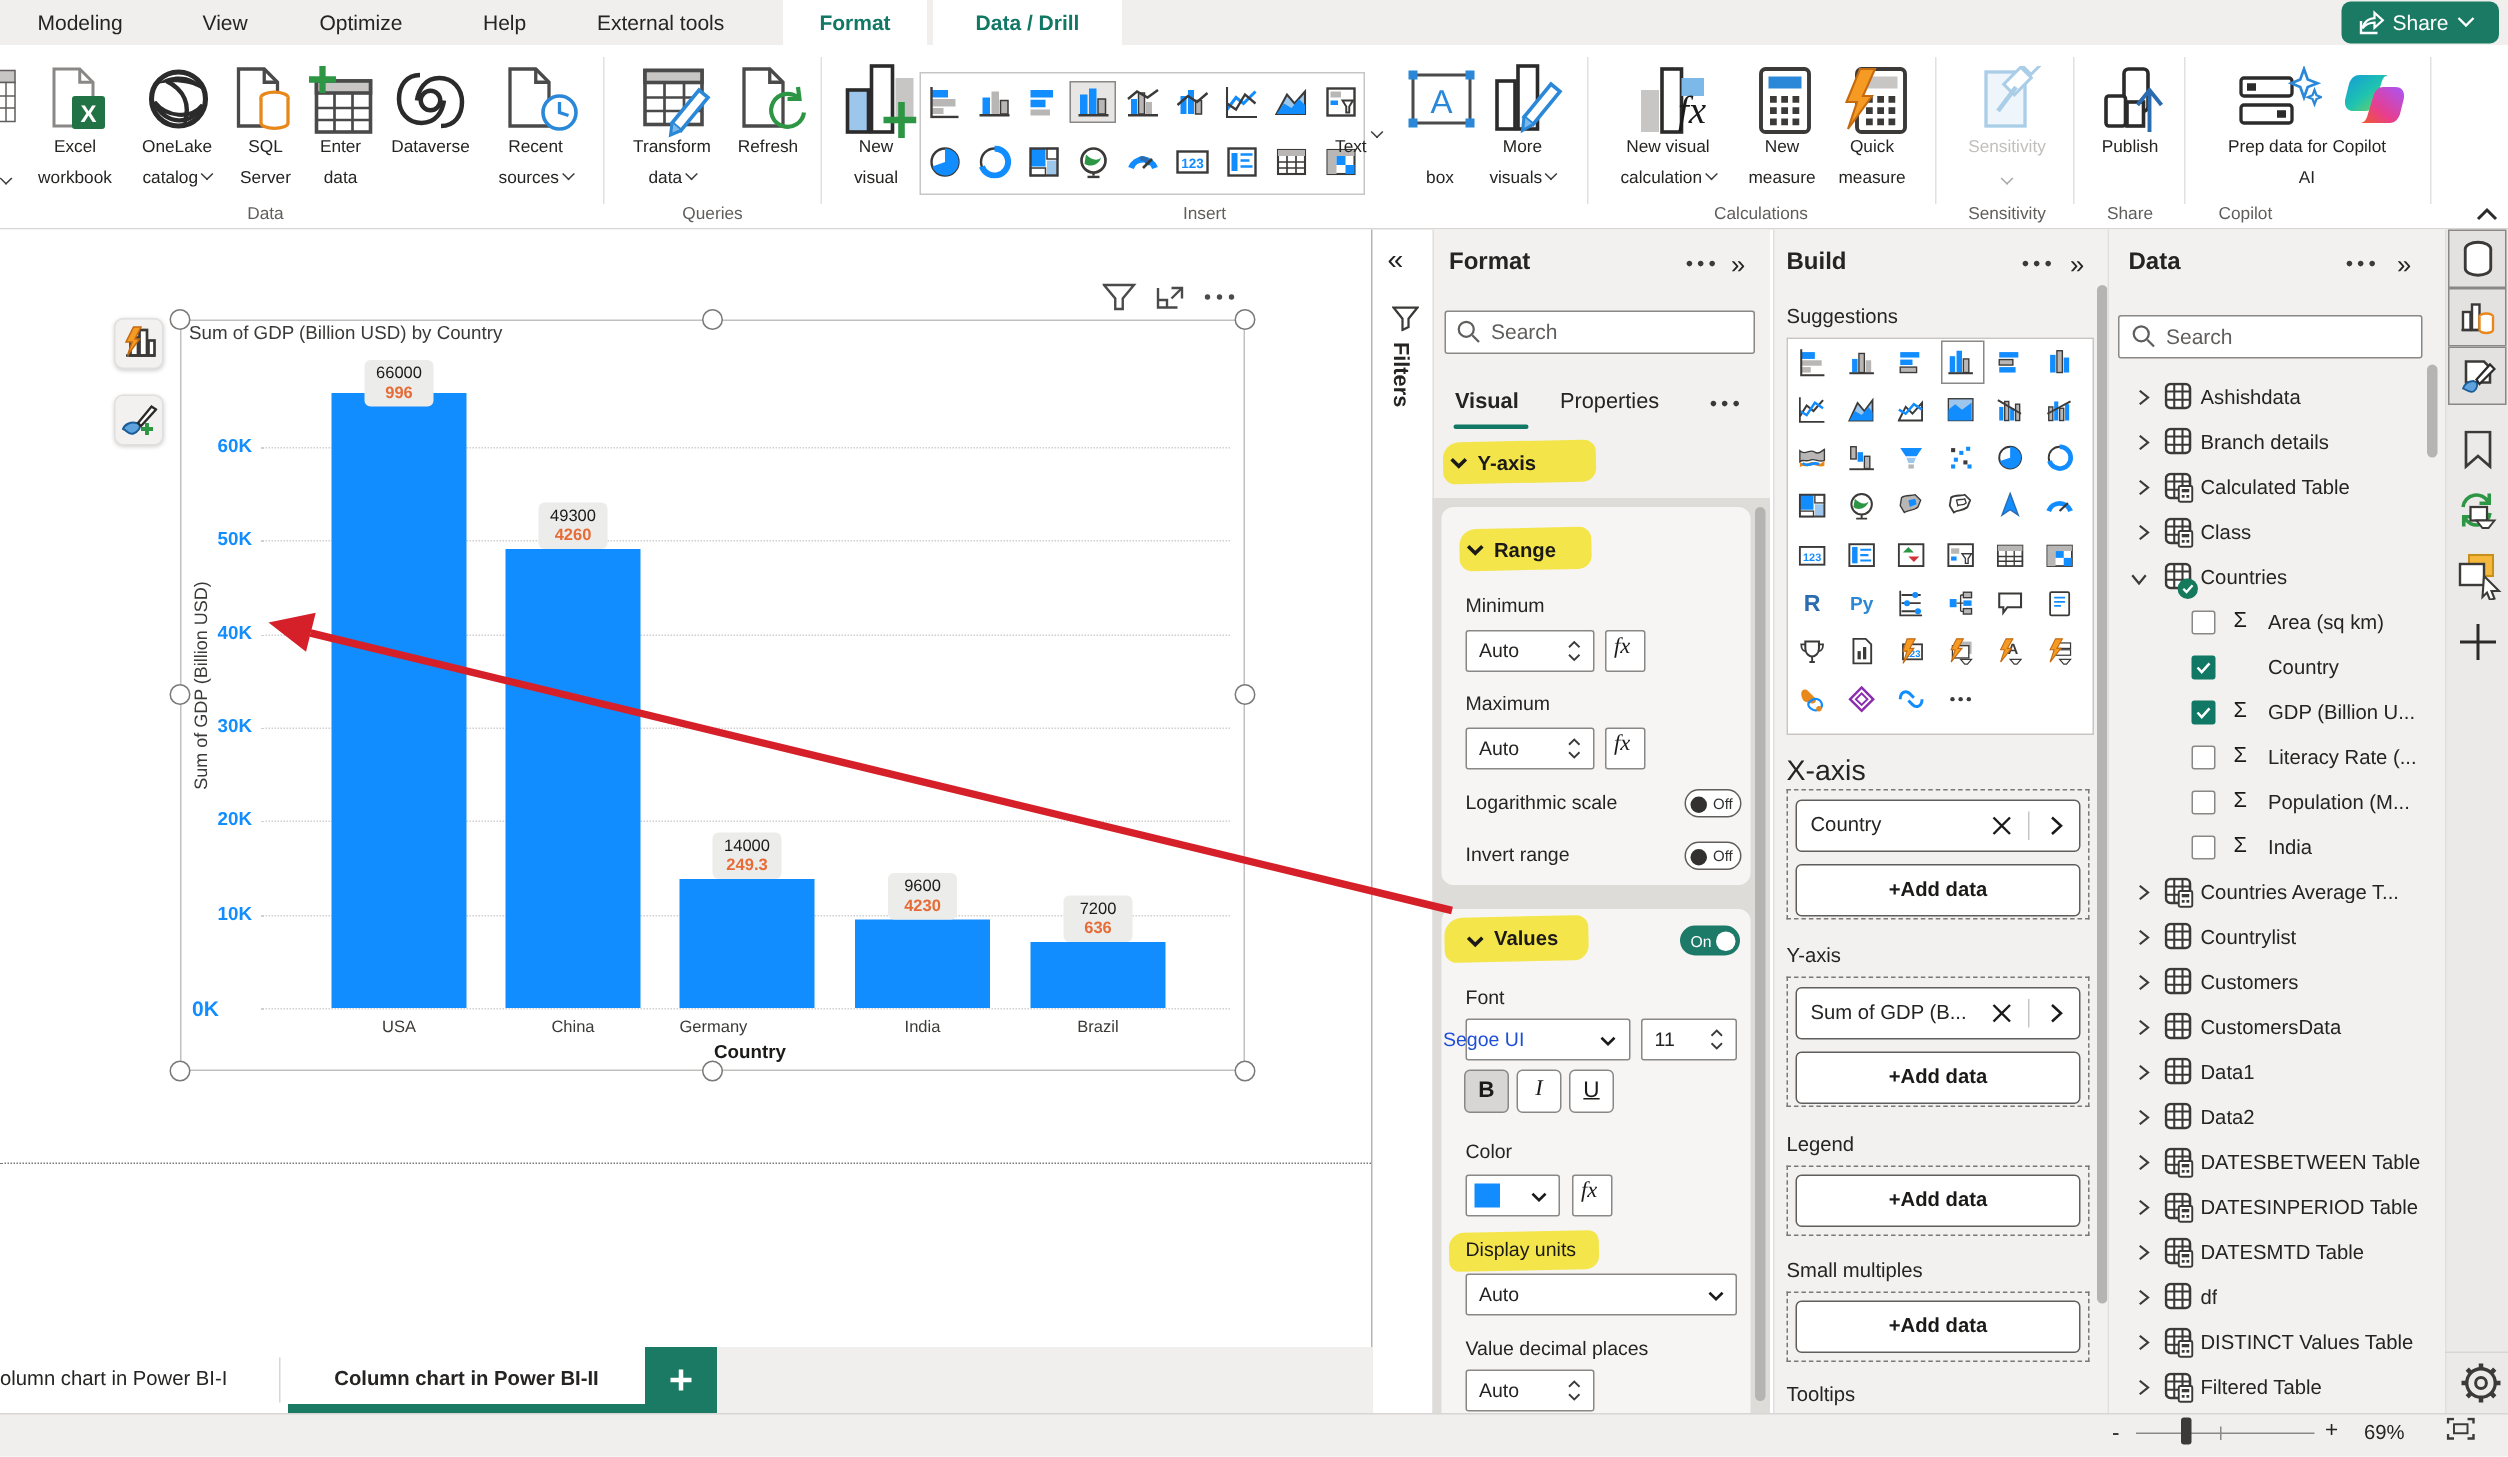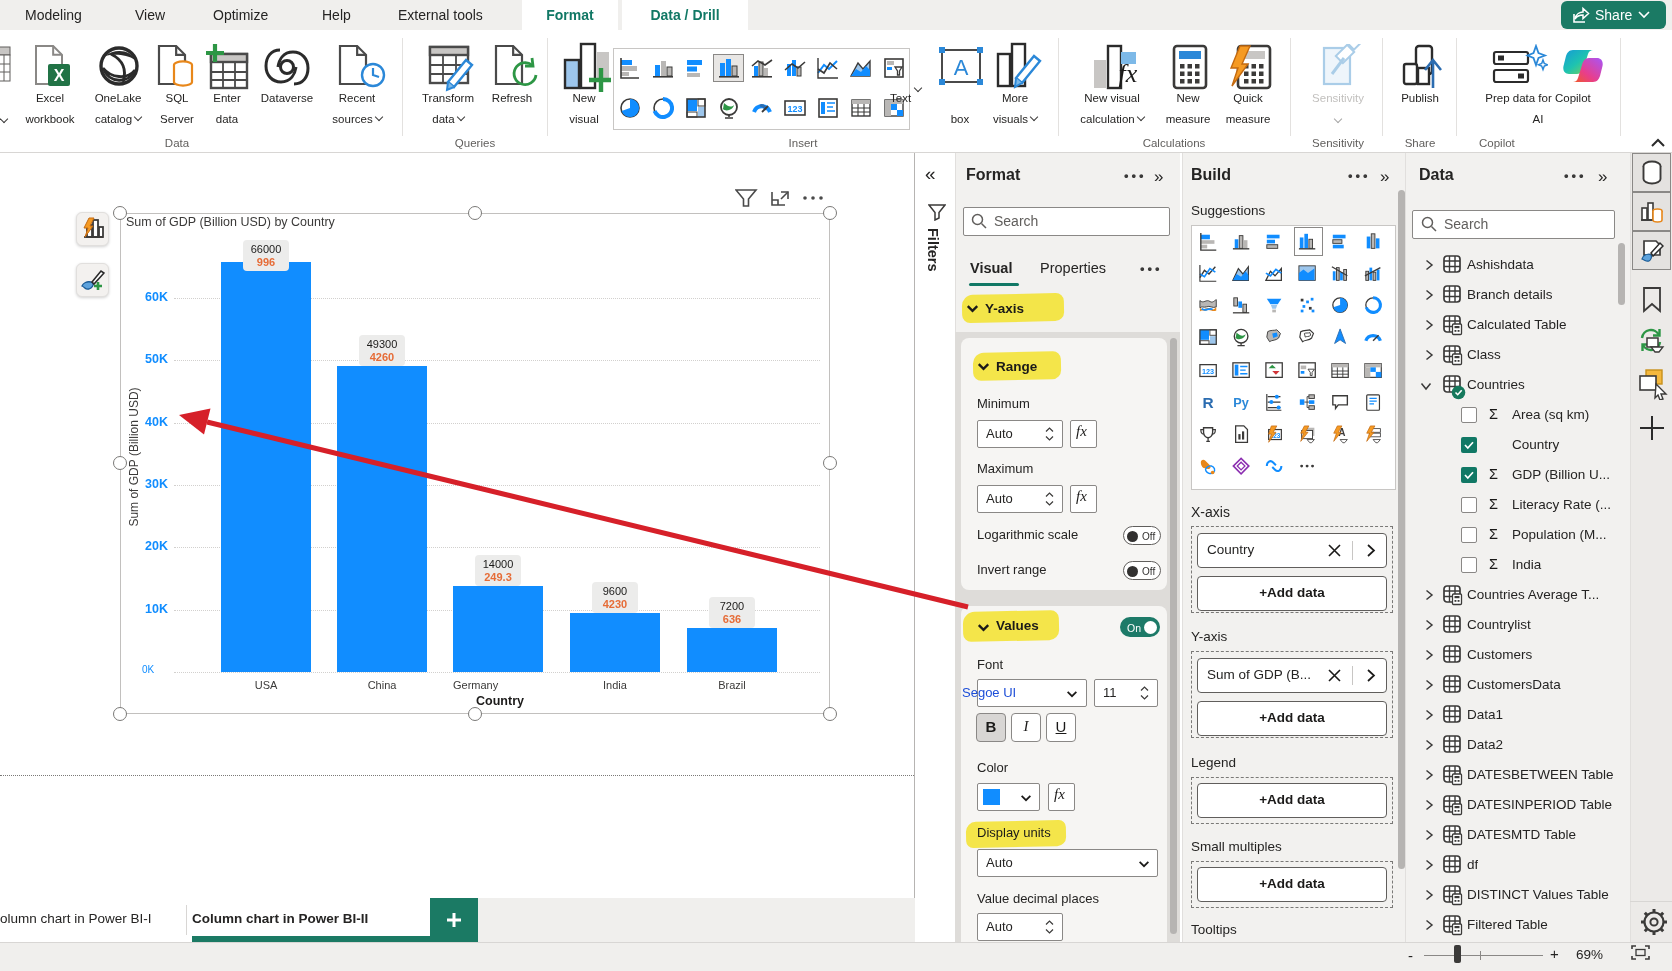--- a/index.html
+++ b/index.html
@@ -353,21 +353,21 @@
 <path d="M7 1 L12 1 L8 9 L11 9 L3 20 L6 11 L2 11 Z" fill="#f59a23" stroke="#c46a10" stroke-width="1"></path>
 </svg>
 <div class="ab" style="left:76px;top:263px;width:33px;height:34px;background:#f3f1ef;border:1px solid #e1dfdd;border-radius:6px;box-shadow:0 1px 3px rgba(0,0,0,.18)"></div>
 <svg class="ab" style="left:81px;top:269px" width="24" height="23" viewBox="0 0 24 23">
 <path d="M10 13 C6 12,2 14,1 17 C4 18,4 21,8 20 C11 19,13 16,12 14 Z" fill="#5ea3dd" stroke="#1b5c96" stroke-width="1.3"></path>
 <path d="M11 13 L20 2 L23 4 L13 15 Z" fill="#fff" stroke="#2b2b2b" stroke-width="1.6"></path>
 <path d="M17 13 L17 21 M13 17 L21 17" stroke="#2d9645" stroke-width="2.6"></path>
 </svg>
 <div class="tx" style="left:126px;top:215px;font-size:12.5px;color:#3b3a39">Sum of GDP (Billion USD) by Country</div>
 <div class="ab" style="left:174px;top:672px;width:646px;height:0;border-top:1.4px dotted #d2d0ce"></div>
-<div class="tx" style="left:128px;top:664px;width:40px;text-align:center;font-size:10px;font-weight:normal;color:#118DFF">0K</div>
+<div class="tx" style="left:128px;top:664px;width:40px;text-align:left;font-size:14px;font-weight:bold;color:#118DFF">0K</div>
 <div class="ab" style="left:174px;top:610px;width:646px;height:0;border-top:1.4px dotted #d2d0ce"></div>
 <div class="tx" style="left:128px;top:602px;width:40px;text-align:right;font-size:12.5px;font-weight:bold;color:#118DFF">10K</div>
 <div class="ab" style="left:174px;top:547px;width:646px;height:0;border-top:1.4px dotted #d2d0ce"></div>
 <div class="tx" style="left:128px;top:539px;width:40px;text-align:right;font-size:12.5px;font-weight:bold;color:#118DFF">20K</div>
 <div class="ab" style="left:174px;top:485px;width:646px;height:0;border-top:1.4px dotted #d2d0ce"></div>
 <div class="tx" style="left:128px;top:477px;width:40px;text-align:right;font-size:12.5px;font-weight:bold;color:#118DFF">30K</div>
 <div class="ab" style="left:174px;top:423px;width:646px;height:0;border-top:1.4px dotted #d2d0ce"></div>
 <div class="tx" style="left:128px;top:415px;width:40px;text-align:right;font-size:12.5px;font-weight:bold;color:#118DFF">40K</div>
 <div class="ab" style="left:174px;top:360px;width:646px;height:0;border-top:1.4px dotted #d2d0ce"></div>
 <div class="tx" style="left:128px;top:352px;width:40px;text-align:right;font-size:12.5px;font-weight:bold;color:#118DFF">50K</div>
@@ -739,21 +739,21 @@
     <rect x="7" y="7" width="6" height="6" transform="rotate(45 10 10)" fill="none" stroke="#8b2db0" stroke-width="1.4"></rect>
   </svg>
 <svg class="ab" style="left:1265px;top:457px" width="20" height="20" viewBox="0 0 22 22">
     <path d="M2 10 C2 5,6 3,9 6 L12 9 M18 10 C18 15,14 17,11 14 L8 11" fill="none" stroke="#118DFF" stroke-width="2.2"></path>
   </svg>
 <svg class="ab" style="left:1298px;top:457px" width="20" height="20" viewBox="0 0 22 22">
     <circle cx="4" cy="10" r="1.6" fill="#3b3a39"></circle>
     <circle cx="10" cy="10" r="1.6" fill="#3b3a39"></circle>
     <circle cx="16" cy="10" r="1.6" fill="#3b3a39"></circle>
   </svg>
-<div class="tx" style="left:1191px;top:504px;font-size:14px;color:#252423">X-axis</div>
+<div class="tx" style="left:1191px;top:504px;font-size:19px;color:#252423">X-axis</div>
 <div class="ab" style="left:1191px;top:526px;width:202px;height:87px;border:1px dashed #7a7977"></div>
 <div class="ab" style="left:1197px;top:533px;width:190px;height:35px;background:#fff;border:1px solid #605e5c;border-radius:4px"></div>
 <div class="tx" style="left:1207px;top:542px;font-size:13.5px;color:#252423">Country</div>
 <svg class="ab" style="left:1327px;top:543px" width="15" height="15" viewBox="0 0 15 15">
     <path d="M2 2 L13 13 M13 2 L2 13" stroke="#1b1a19" stroke-width="1.6"></path>
   </svg>
 <div class="ab" style="left:1352px;top:541px;width:1px;height:19px;background:#c8c6c4"></div>
 <svg class="ab" style="left:1366px;top:543px" width="10" height="15" viewBox="0 0 10 15">
     <path d="M2 2 L8 7.5 L2 13" fill="none" stroke="#1b1a19" stroke-width="1.7"></path>
   </svg>
@@ -1031,21 +1031,21 @@
 <circle cx="14" cy="14" r="3.6" fill="none" stroke="#3b3a39" stroke-width="2"></circle>
 <g stroke="#3b3a39" stroke-width="3">
       <path d="M14 1 L14 5 M14 23 L14 27 M1 14 L5 14 M23 14 L27 14 M4.8 4.8 L7.6 7.6 M20.4 20.4 L23.2 23.2 M23.2 4.8 L20.4 7.6 M7.6 20.4 L4.8 23.2"></path>
     </g>
 </svg>
 <div class="ab" style="left:1630px;top:901px;width:42px;height:1px;background:#d8d6d4"></div>
 <div class="ab" style="left:0;top:898px;width:915px;height:44px;background:#fff"></div>
 <div class="ab" style="left:478px;top:898px;width:437px;height:44px;background:#f0efed"></div>
 <div class="tx" style="left:0px;top:911px;font-size:13.5px;color:#252423">olumn chart in Power BI-I</div>
 <div class="ab" style="left:186px;top:905px;width:1px;height:30px;background:#d8d6d4"></div>
-<div class="tx" style="left:192px;top:911px;width:238px;text-align:left;font-size:13.5px;font-weight:bold;color:#252423">Column chart in Power BI-II</div>
+<div class="tx" style="left:192px;top:911px;width:238px;text-align:center;font-size:13.5px;font-weight:bold;color:#252423">Column chart in Power BI-II</div>
 <div class="ab" style="left:192px;top:936px;width:238px;height:6px;background:#1b7a64"></div>
 <div class="ab" style="left:430px;top:898px;width:48px;height:44px;background:#1b7a64"></div>
 <svg class="ab" style="left:446px;top:912px" width="16" height="16" viewBox="0 0 16 16">
     <path d="M8 1 L8 15 M1 8 L15 8" stroke="#fff" stroke-width="3"></path>
   </svg>
 <div class="ab" style="left:0;top:942px;width:1672px;height:29px;background:#f0efed;border-top:1px solid #d8d6d4"></div>
 <div class="tx" style="left:1408px;top:947px;font-size:15px;color:#252423">-</div>
 <div class="ab" style="left:1424px;top:955px;width:119px;height:1.4px;background:#8a8886"></div>
 <div class="ab" style="left:1480px;top:951px;width:1.4px;height:9px;background:#8a8886"></div>
 <div class="ab" style="left:1454px;top:945px;width:7px;height:18px;background:#3b3a39;border-radius:2px"></div>

